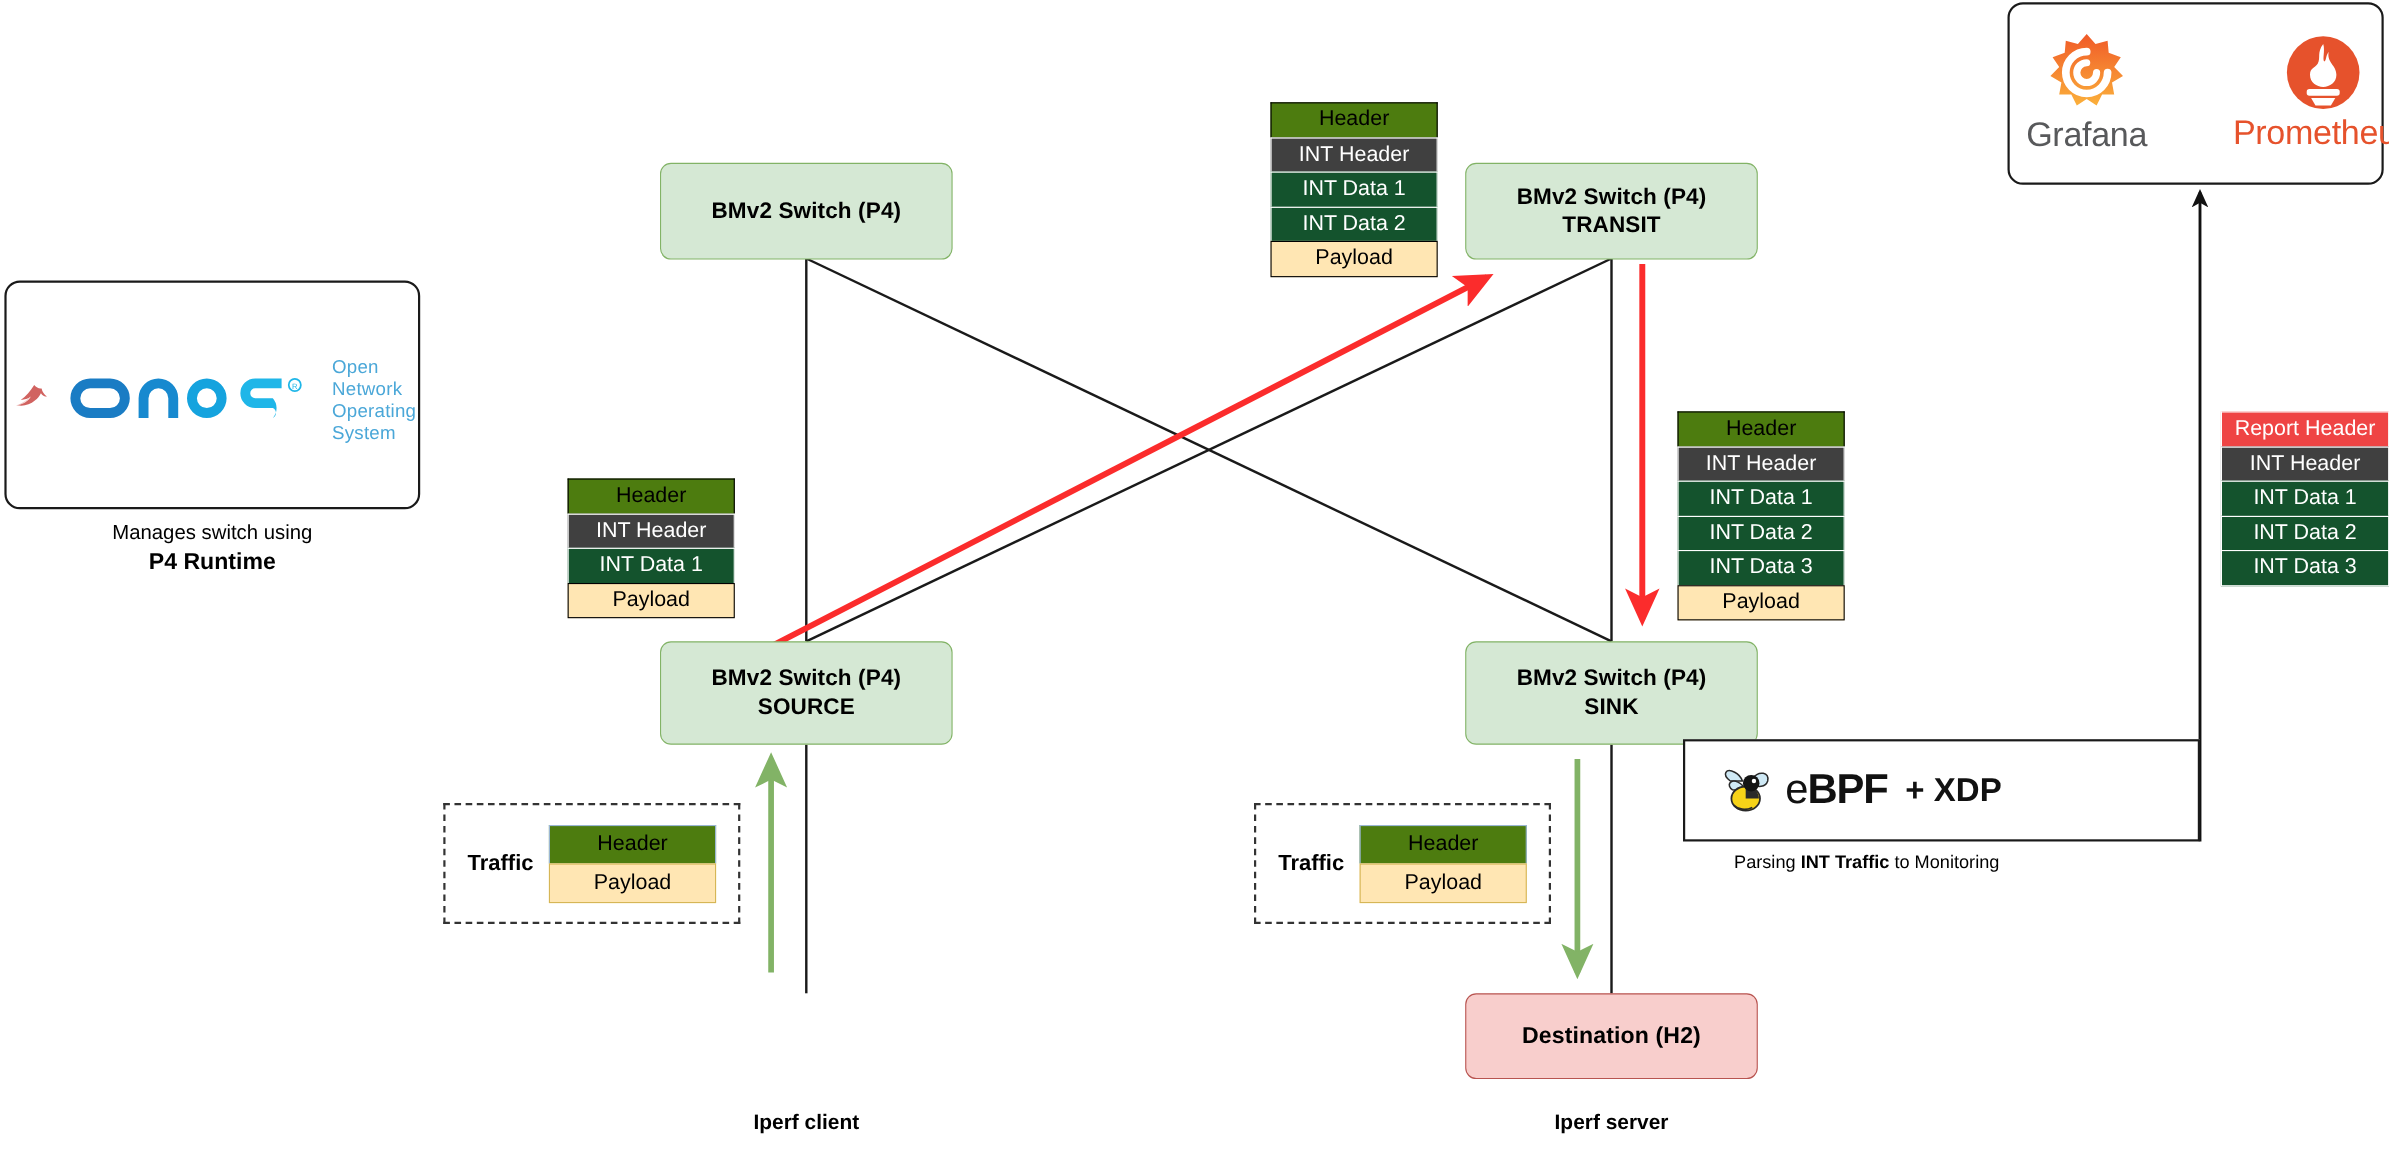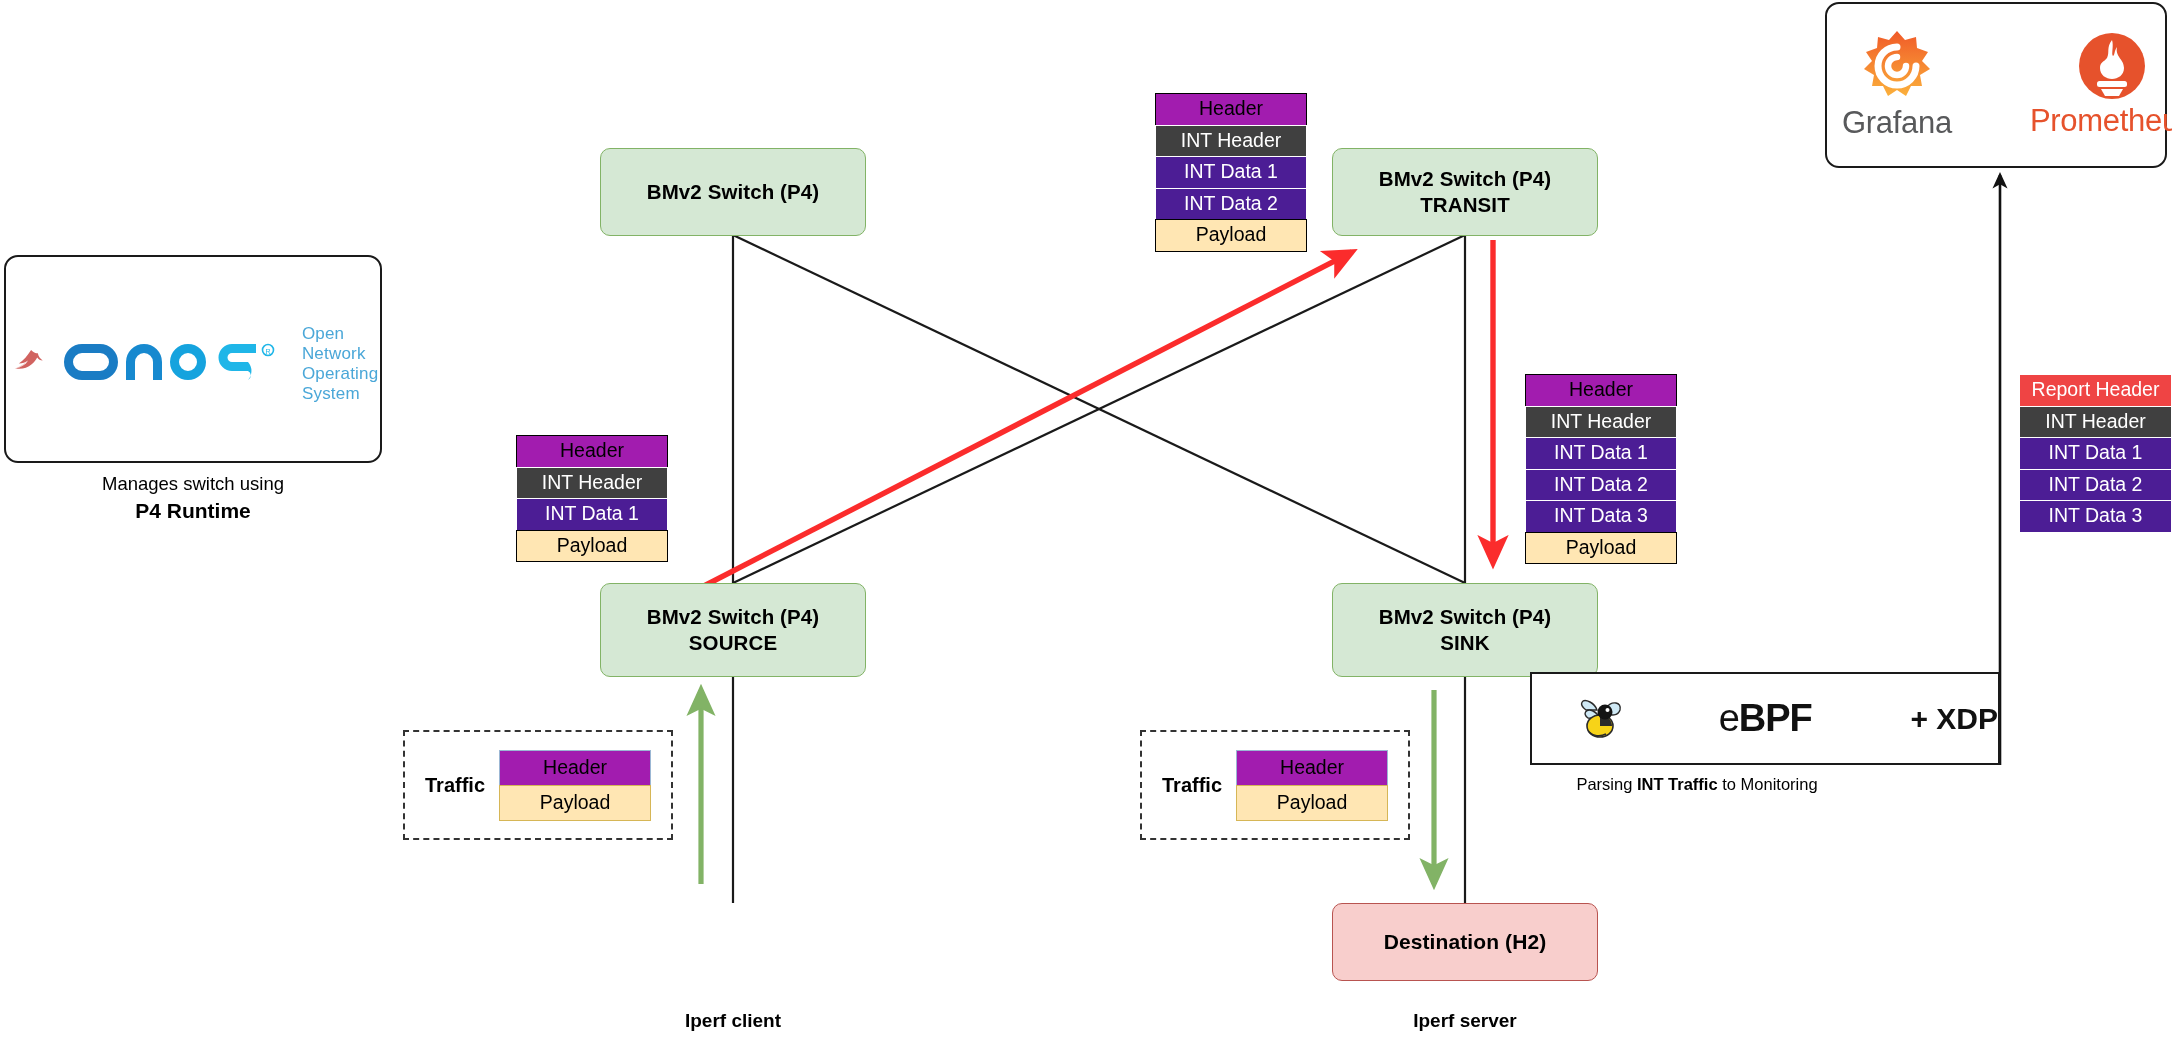--- a/index.html
+++ b/index.html
@@ -79,23 +79,23 @@
   .stack .seg {
     border: 1px solid;
     border-bottom: none;
     text-align: center;
     font-size: 19.5px;
     line-height: 1.0;
     padding: 5px 8px 6px;
     white-space: nowrap;
   }
   .stack .seg:last-child { border-bottom: 1px solid; }
-  .seg-header  { background: #a21caf; border-color: #9bb7d4; color: #000; }
+  .seg-header  { background: #4d7c0f; border-color: #9bb7d4; color: #000; }
   .seg-int     { background: #404040; border-color: #2f7a12; color: #ffffff; }
-  .seg-data    { background: #4c1d95; border-color: #7c0a22; color: #ffffff; }
+  .seg-data    { background: #14532d; border-color: #7c0a22; color: #ffffff; }
   .seg-payload { background: #ffe6b3; border-color: #d6b656; color: #000; }
   .seg-report  { background: #ef4444; border-color: #b3005f; color: #ffffff; }
 
   
   .traffic-box {
     position: absolute;
     border: 2.2px dashed #333333;
     background: transparent;
     display: flex;
     align-items: center;
@@ -146,23 +146,22 @@
     color: #4aa7d8;
     font-size: 17px;
     letter-spacing: 0.2px;
     margin-top: 4px;
   }
 
   .ebpf-row {
     display: flex;
     align-items: center;
     height: 100%;
-    padding-left: 44px;
-    gap: 20px;
-    justify-content: space-between;
+    padding-left: 31px;
+    gap: 4px;
   }
   .ebpf-word {
     font-size: 38px;
     font-weight: bold;
     color: #111111;
     letter-spacing: -1px;
   }
   .ebpf-word .lower { font-weight: normal; }
   .xdp-word {
     font-size: 30px;

